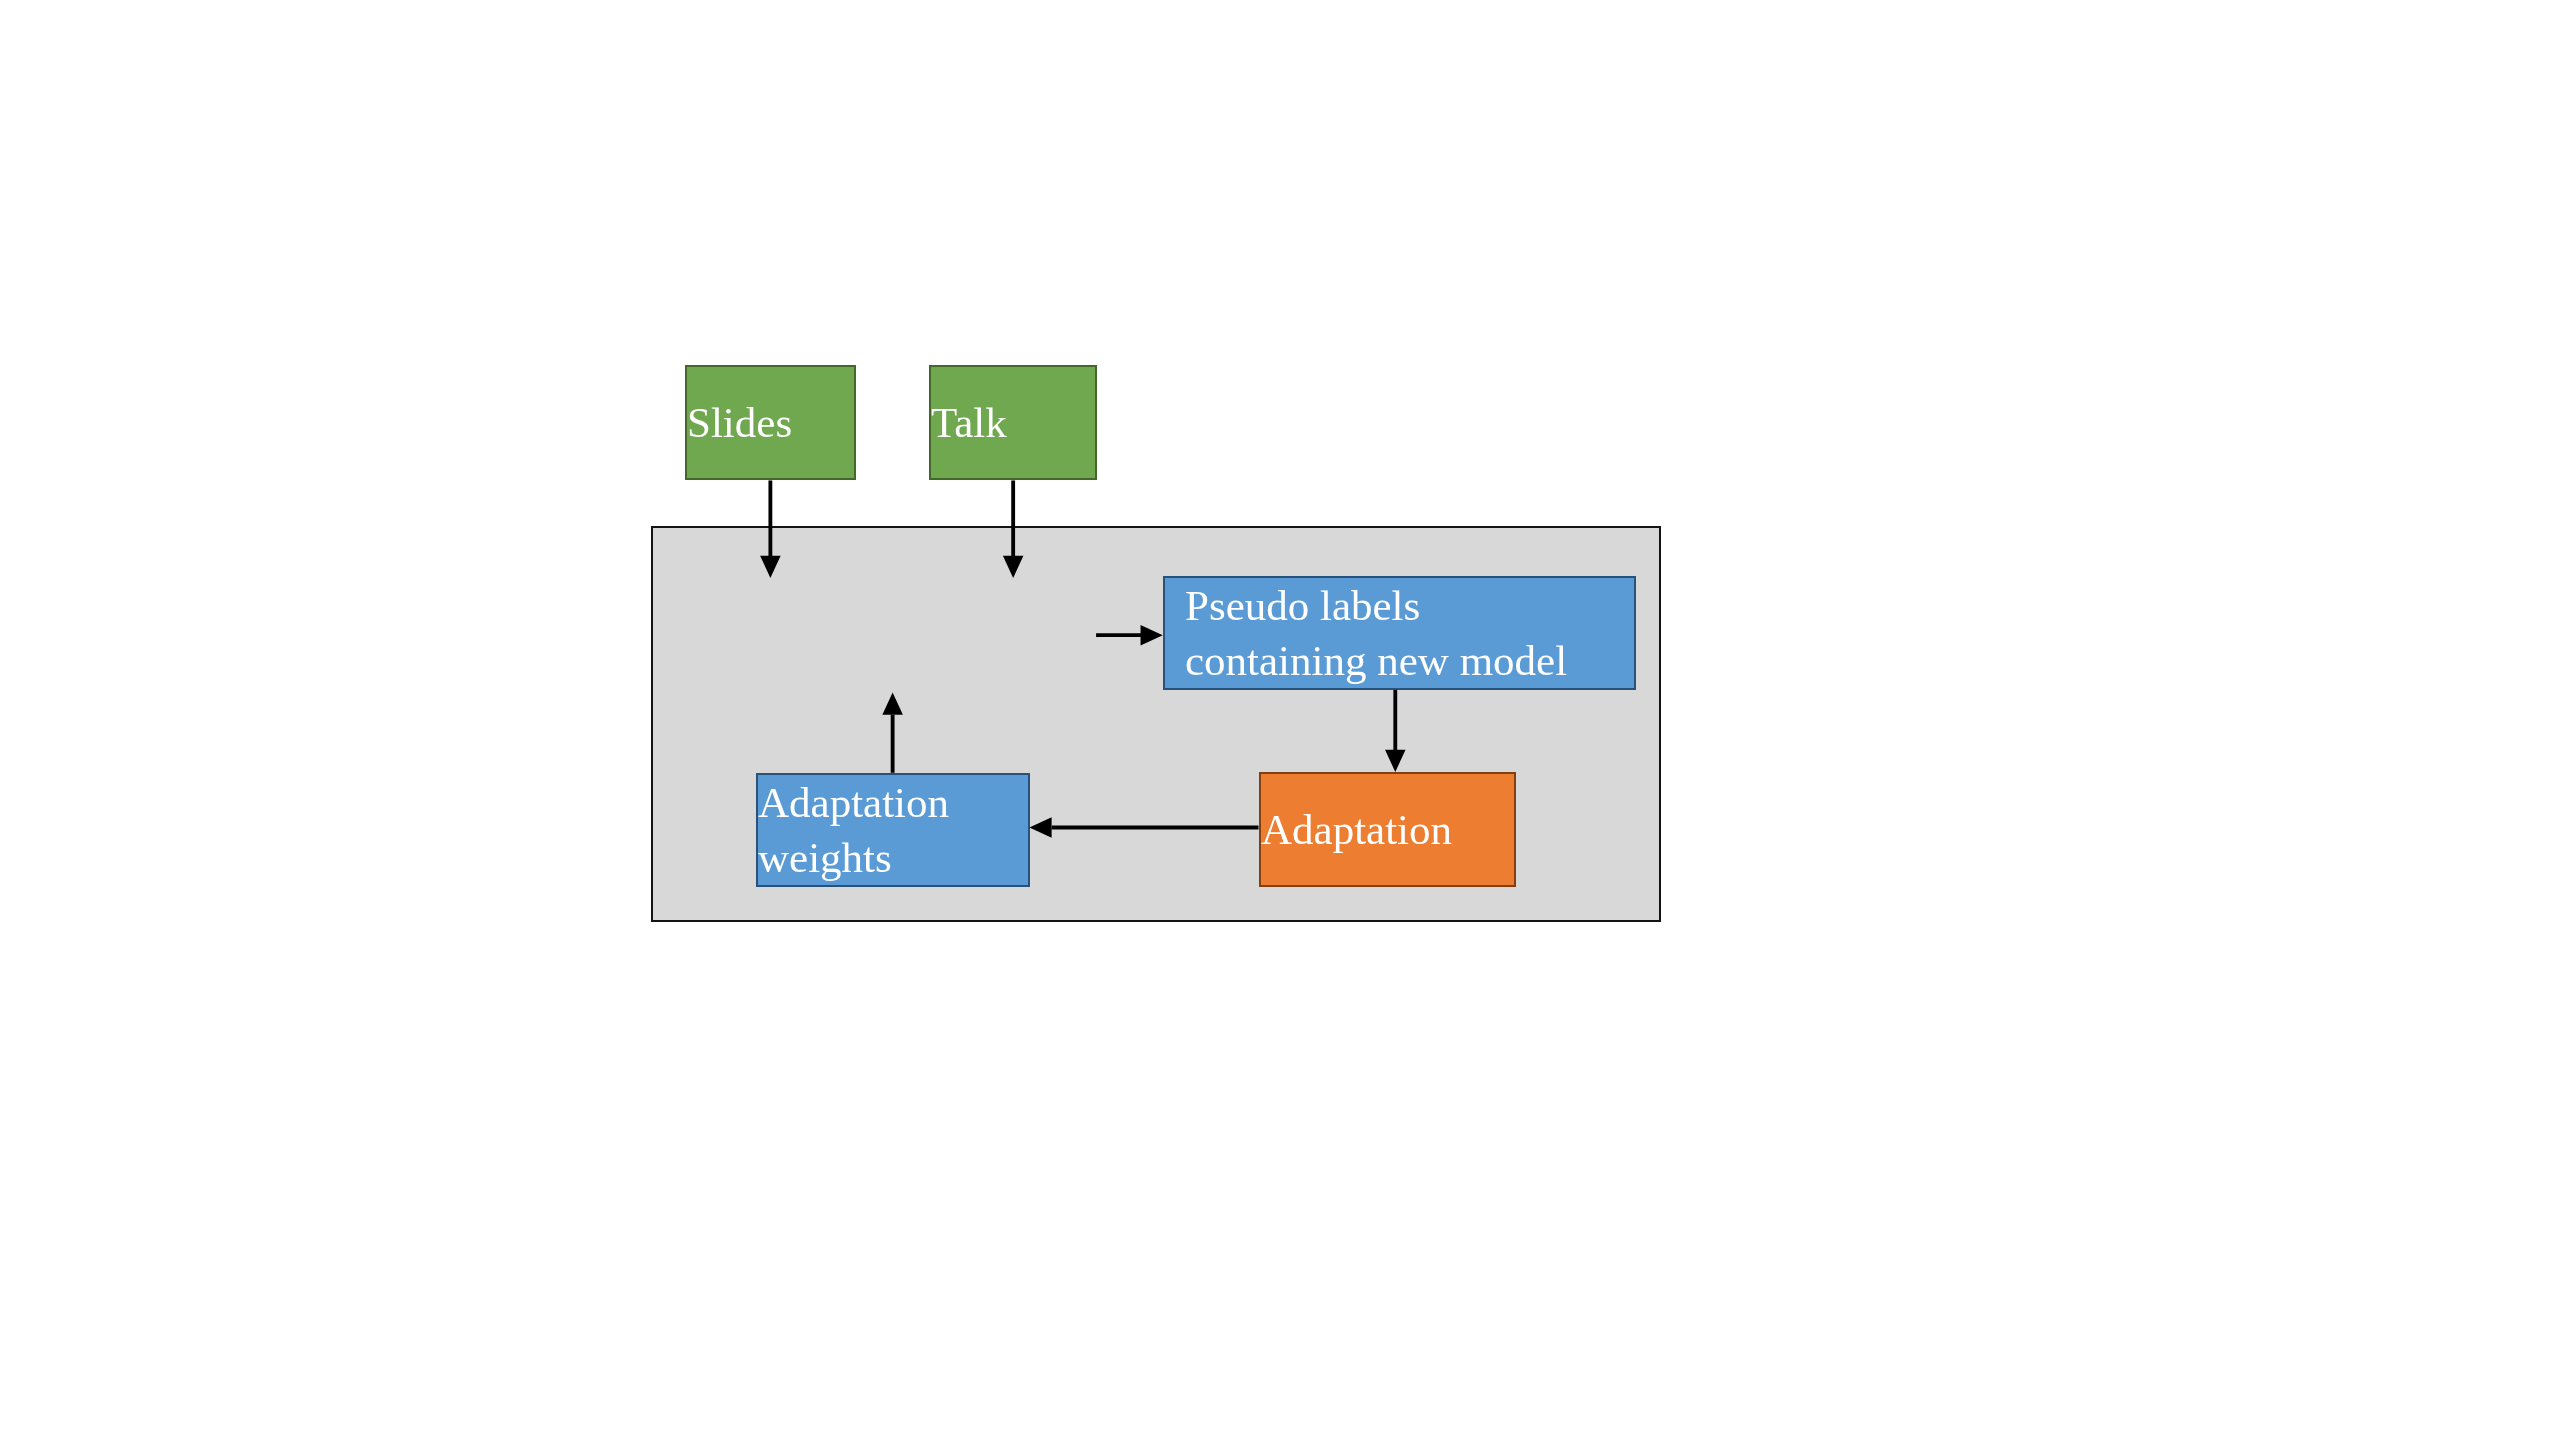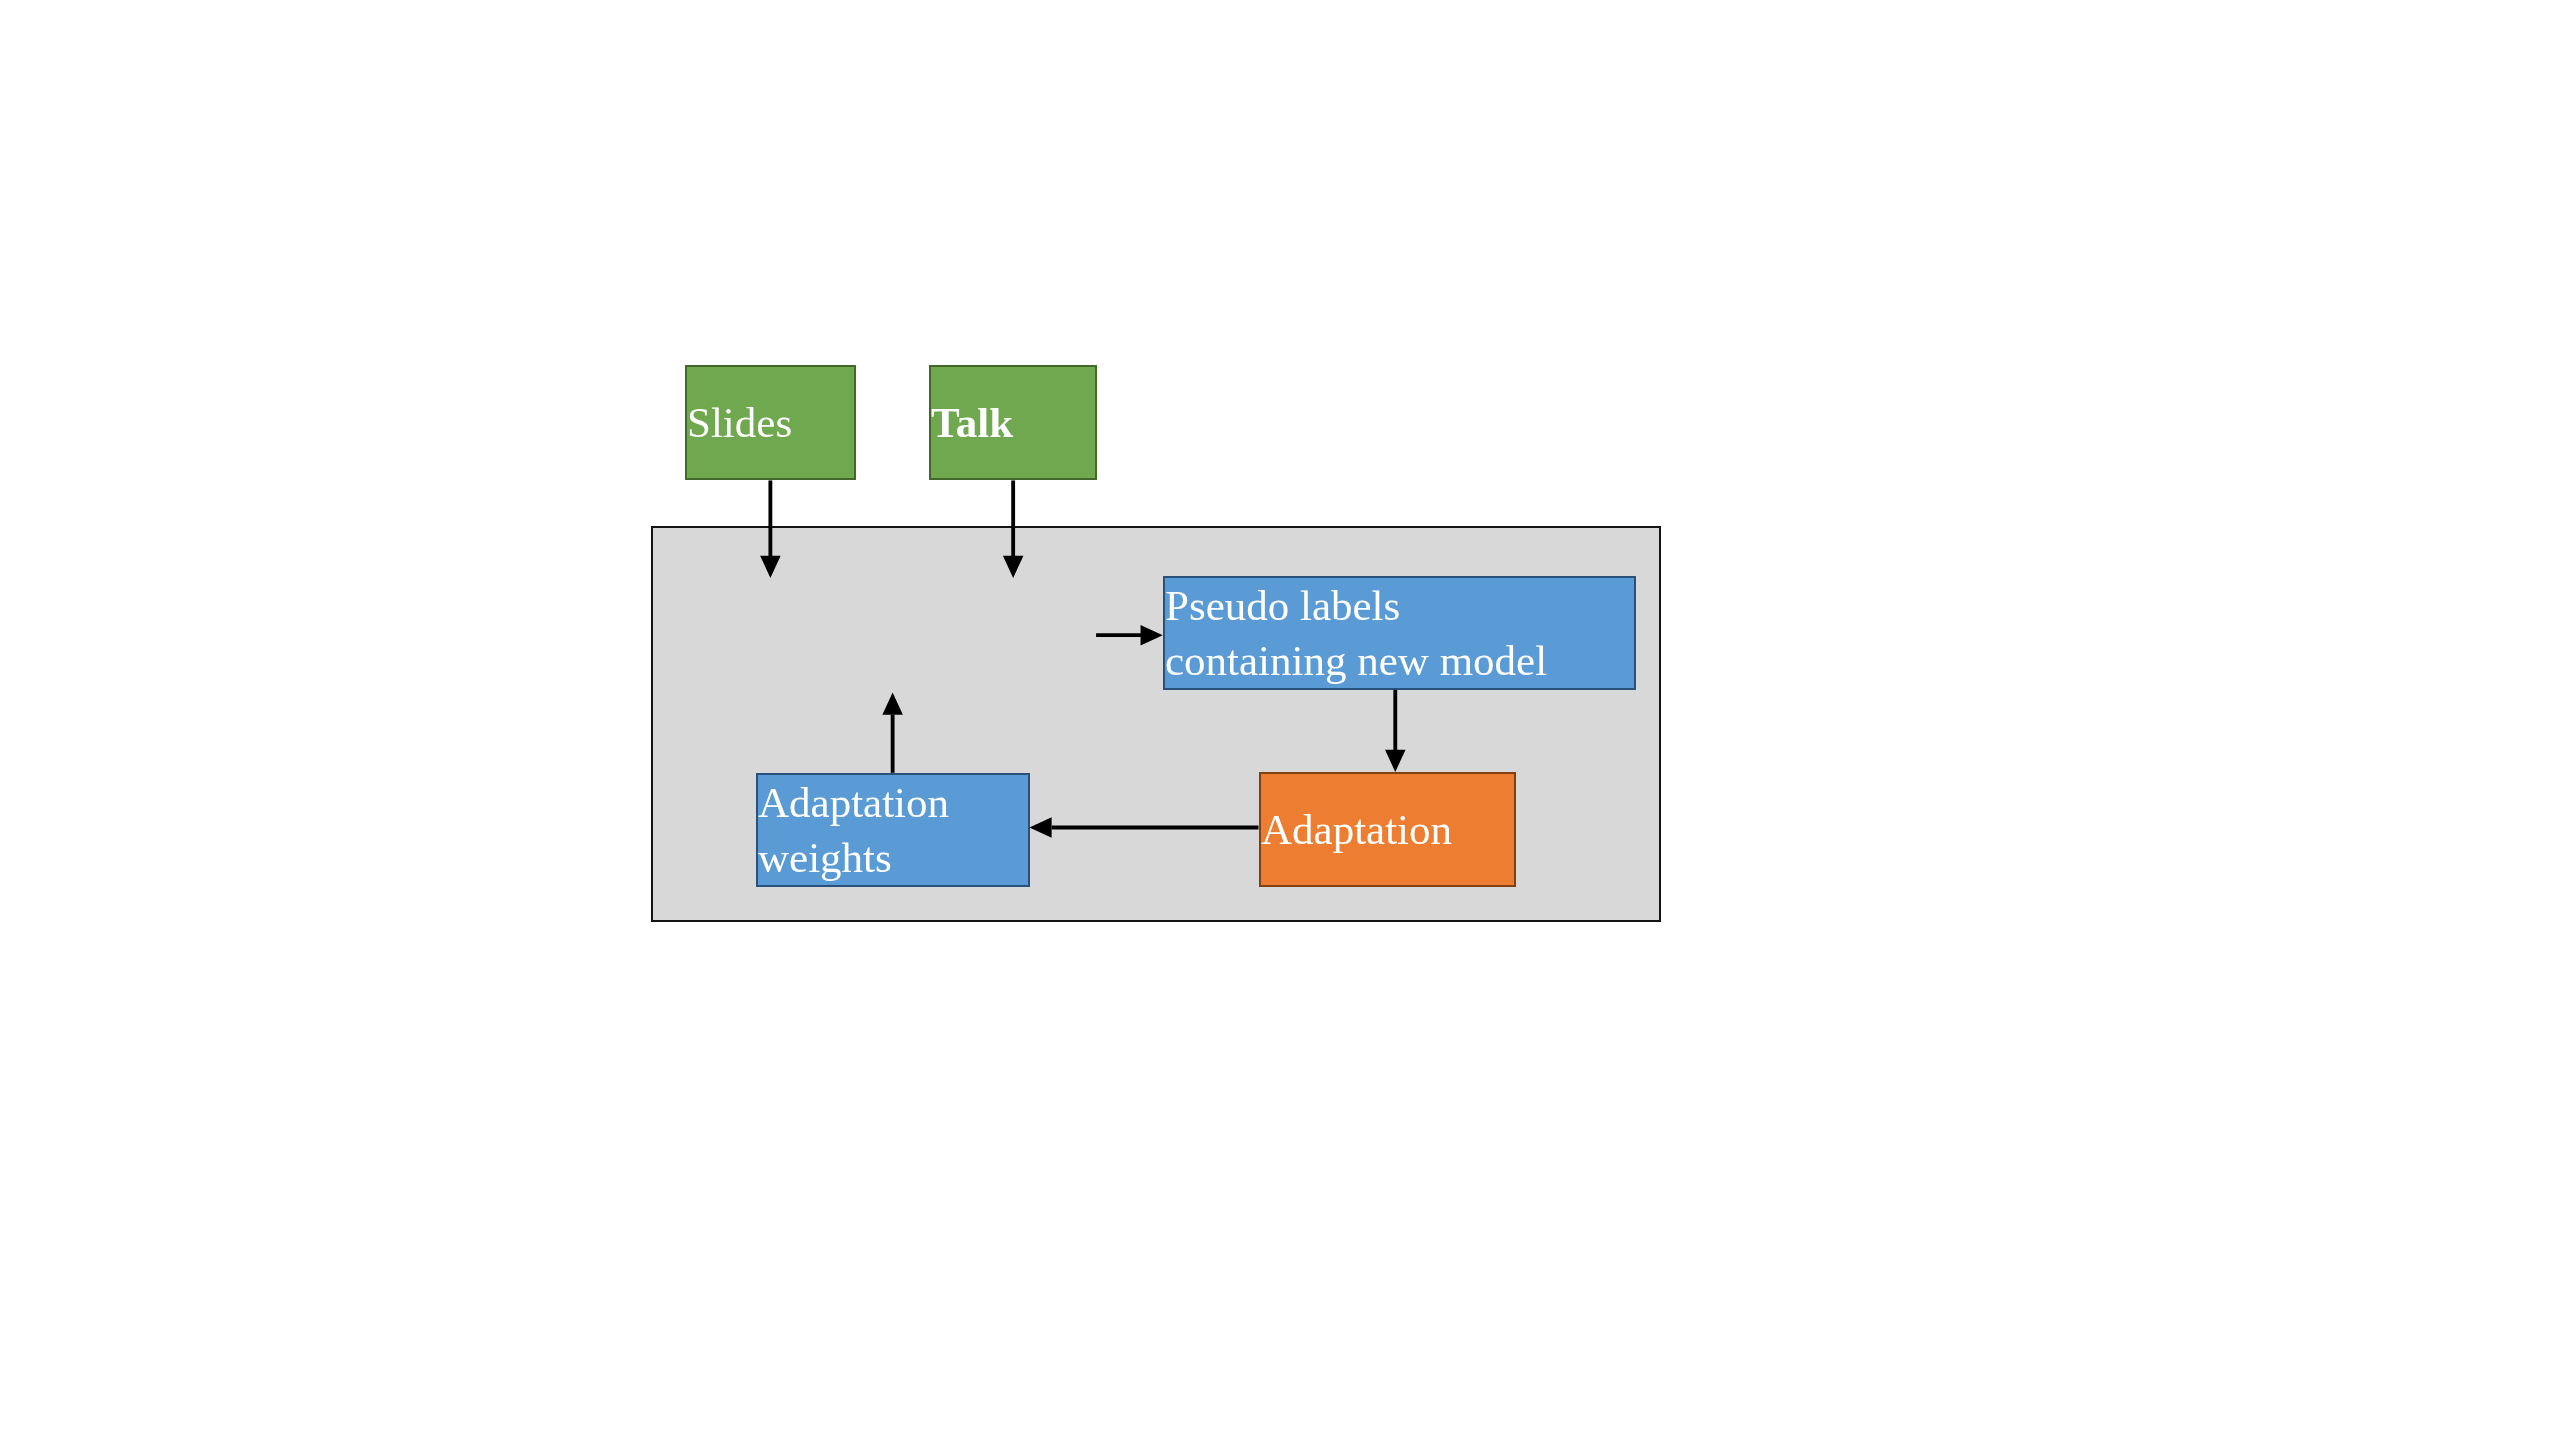--- a/index.html
+++ b/index.html
@@ -31,21 +31,21 @@
   .container-box {
     position: absolute;
     box-sizing: border-box;
     border: 2.6px solid #141414;
   }
   
   #node-slides      { left: 685px;  top: 365px; width: 171px; height: 115px; }
   #node-talk        { left: 929px; top: 365px; width: 168px; height: 115px; }
   #container        { left: 651px;  top: 526px; width: 1010px; height: 396px; }
   #node-asr         { left: 684px;  top: 578px; width: 412px; height: 115px; }
-  #node-pseudo      { left: 1163px; top: 576px; width: 473px; height: 114px; }
+  #node-pseudo      { left: 1163px; top: 576px; width: 473px; height: 114px; padding-left: 20px; }
   #node-weights     { left: 756px;  top: 773px; width: 274px; height: 114px; }
   #node-adaptation  { left: 1259px; top: 772px; width: 257px; height: 115px; }
   svg.arrows {
     position: absolute;
     left: 0; top: 0;
     pointer-events: none;
   }
   svg.arrows line { stroke: #000000; stroke-width: 4.5px; }
   svg.arrows polygon { fill: #000000; stroke: none; }
 </style>
@@ -53,21 +53,21 @@
 <body>
 
 <div class="canvas">
 
   <div id="container" class="container-box" style="background: rgb(216, 216, 216); border-color: rgb(20, 20, 20);"></div>
 
   <div id="node-slides" class="node" style="background: rgb(112, 168, 79); border-color: rgb(68, 104, 42); color: rgb(255, 255, 255);">
     <span>Slides</span>
   </div>
 
-  <div id="node-talk" class="node" style="background: rgb(112, 168, 79); border-color: rgb(68, 104, 42); color: rgb(255, 255, 255); font-weight: bold;">
+  <div id="node-talk" class="node" style="background: rgb(112, 168, 79); border-color: rgb(68, 104, 42); color: rgb(255, 255, 255);">
     <span>Talk</span>
   </div>
 
 
   <div id="node-pseudo" class="node" style="background: rgb(91, 155, 213); border-color: rgb(40, 81, 124); color: rgb(255, 255, 255);">
     <span>Pseudo labels</span>
     <span>containing new model</span>
   </div>
 
   <div id="node-weights" class="node" style="background: rgb(91, 155, 213); border-color: rgb(40, 81, 124); color: rgb(255, 255, 255);">

